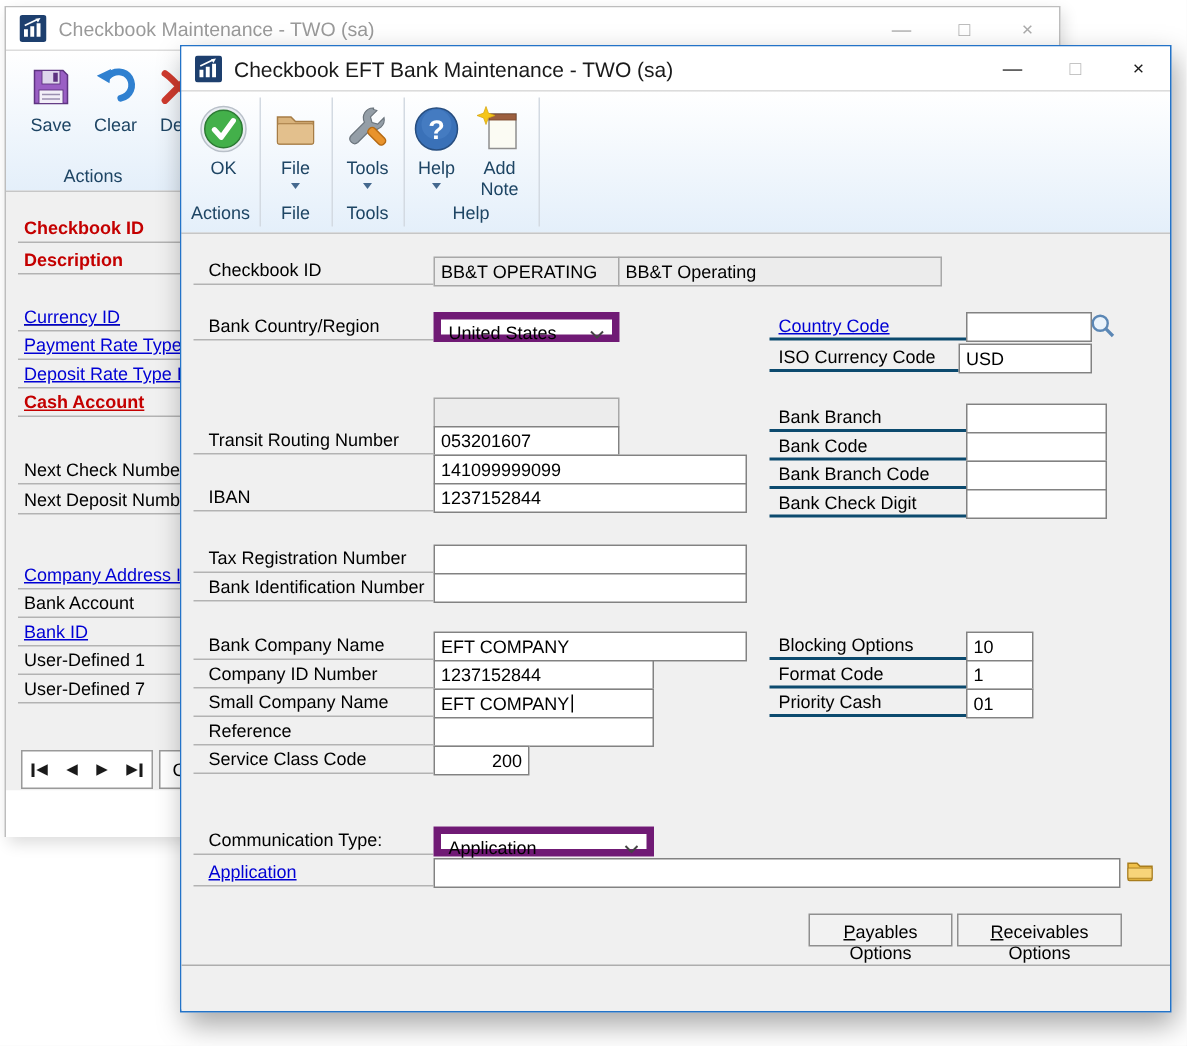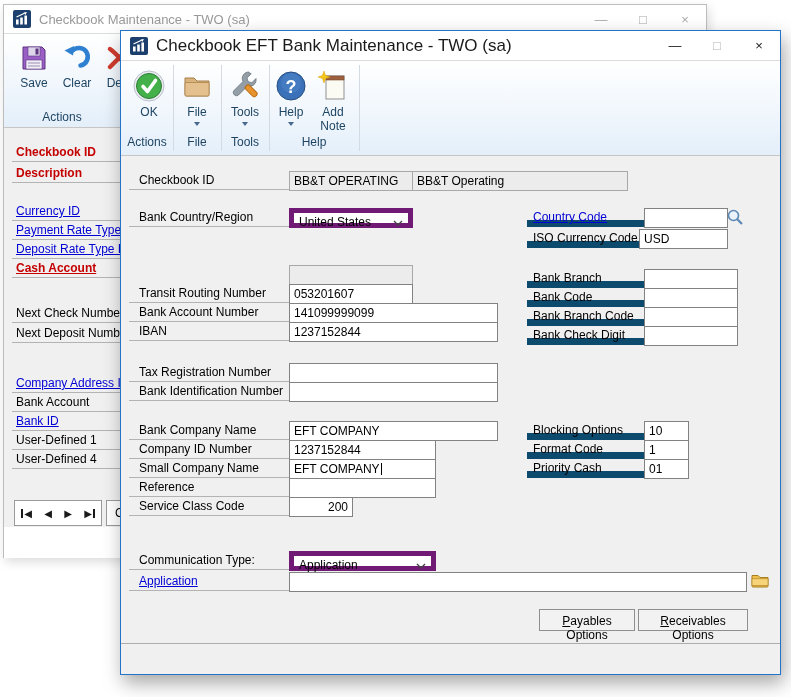--- a/index.html
+++ b/index.html
@@ -35,25 +35,25 @@
 
   #bg-bottom { position:absolute; left:0; top:522px; width:100%; height:31px; background:#fff; }
   #nav-box { position:absolute; left:10px; top:495px; width:88px; height:26px; background:#fff; border:1px solid #9a9a9a; display:flex; align-items:center; justify-content:space-around; font-size:10px; color:#1a1a1a; }
   #nav-box .navbtn { display:flex; align-items:center; gap:1px; }
   #nav-box .bar { width:2px; height:9px; background:#1a1a1a; display:inline-block; }
   #che-btn { position:absolute; left:102px; top:495px; width:72px; height:26px; background:#fff; border:1px solid #9a9a9a; font-size:12px; padding:5px 0 0 8px; white-space:nowrap; }
 
   
   #dlg-window { left:120px; top:30px; width:661px; height:645px; border:1px solid #2373c8; background:#f0f0f0; box-shadow:3px 8px 18px rgba(0,0,0,.35); z-index:5; }
   #dlg-titlebar { position:absolute; left:0; top:0; width:100%; height:29px; background:#fff; display:flex; align-items:center; }
-  #dlg-titlebar .title { font-size:17px; color:#1a1a1a; margin-left:8px; white-space:nowrap; }
+  #dlg-titlebar .title { font-size:14px; color:#1a1a1a; margin-left:8px; white-space:nowrap; }
 
   #dlg-form { position:absolute; left:0; top:125px; width:100%; height:517px; background:#f0f0f0; }
   .flabel { position:absolute; left:8px; width:160px; height:19px; border-bottom:1px solid #b3b3b3; font-size:12px; padding:2px 0 0 10px; white-space:nowrap; }
-  .frlabel { position:absolute; left:392px; width:131px; height:19px; border-bottom:7px solid #0c4a6e; font-size:12px; padding:2px 17px 0 6px; white-space:nowrap;margin-left:14px; }
+  .frlabel { position:absolute; left:392px; width:131px; height:19px; border-bottom:2px solid #0c4a6e; font-size:12px; padding:2px 17px 0 6px; white-space:nowrap; }
   .flabel.link span, .frlabel.link span { color:#0000d4; text-decoration:underline; }
   .flabel.dim span { color:#9e9e9e; }
 
   .field { position:absolute; height:20px; background:#fff; border:1px solid #828282; font-size:12px; padding:2px 4px 0; white-space:nowrap; overflow:hidden; }
   .field.dis { background:#ececec; border-color:#a8a8a8; }
   .field.num { text-align:right; }
   .dd { position:absolute; height:20px; background:#fff; border:5px solid #701a75; font-size:12px; padding:2px 18px 0 5px; white-space:nowrap; }
   .dd svg { position:absolute; right:5px; top:7px; }
   .caret { display:inline-block; width:1px; height:12px; background:#000; margin-left:1px; vertical-align:-2px; }
 
@@ -118,21 +118,21 @@
     <div class="srow link" style="top:73px;text-decoration:underline;"><span>Currency ID</span></div>
     <div class="srow link" style="top:92px;"><span>Payment Rate Type ID</span></div>
     <div class="srow link" style="top:111px;"><span>Deposit Rate Type ID</span></div>
     <div class="srow req link" style="top:130px;"><span>Cash Account</span></div>
     <div class="srow" style="top:175px;"><span>Next Check Number</span></div>
     <div class="srow" style="top:195px;"><span>Next Deposit Number</span></div>
     <div class="srow link" style="top:245px;"><span>Company Address ID</span></div>
     <div class="srow" style="top:264px;"><span>Bank Account</span></div>
     <div class="srow link" style="top:283px;"><span>Bank ID</span></div>
     <div class="srow" style="top:302px;"><span>User-Defined 1</span></div>
-    <div class="srow" style="top:321px;"><span>User-Defined 4</span></div>
+    <div class="srow" style="top:321px;"><span>User-Defined 7</span></div>
   </div>
 
   <div id="bg-bottom"></div>
 
   <div id="nav-box">
     <span class="navbtn">
         <span class="bar"></span>
         <span>◀</span>
       </span>
     <span class="navbtn">
@@ -219,21 +219,20 @@
     <div class="grouplab" style="left:52px; top:74px; width:48px;">File</div>
     <div class="grouplab" style="left:100px; top:74px; width:48px;">Tools</div>
     <div class="grouplab" style="left:148px; top:74px; width:90px;">Help</div>
   </div>
 
   <div id="dlg-form">
 
     <div class="flabel" style="top:15px;"><span>Checkbook ID</span></div>
     <div class="flabel" style="top:52px;"><span>Bank Country/Region</span></div>
     <div class="flabel" style="top:128px;"><span>Transit Routing Number</span></div>
-    <div class="flabel" style="top:147px;"><span>Bank Account Number</span></div>
     <div class="flabel" style="top:166px;"><span>IBAN</span></div>
     <div class="flabel" style="top:207px;"><span>Tax Registration Number</span></div>
     <div class="flabel" style="top:226px;"><span>Bank Identification Number</span></div>
     <div class="flabel" style="top:265px;"><span>Bank Company Name</span></div>
     <div class="flabel" style="top:284px;"><span>Company ID Number</span></div>
     <div class="flabel" style="top:303px;"><span>Small Company Name</span></div>
     <div class="flabel" style="top:322px;"><span>Reference</span></div>
     <div class="flabel" style="top:341px;"><span>Service Class Code</span></div>
     <div class="flabel" style="top:395px;"><span>Communication Type:</span></div>
     <div class="flabel link" style="top:416px;"><span>Application</span></div>

